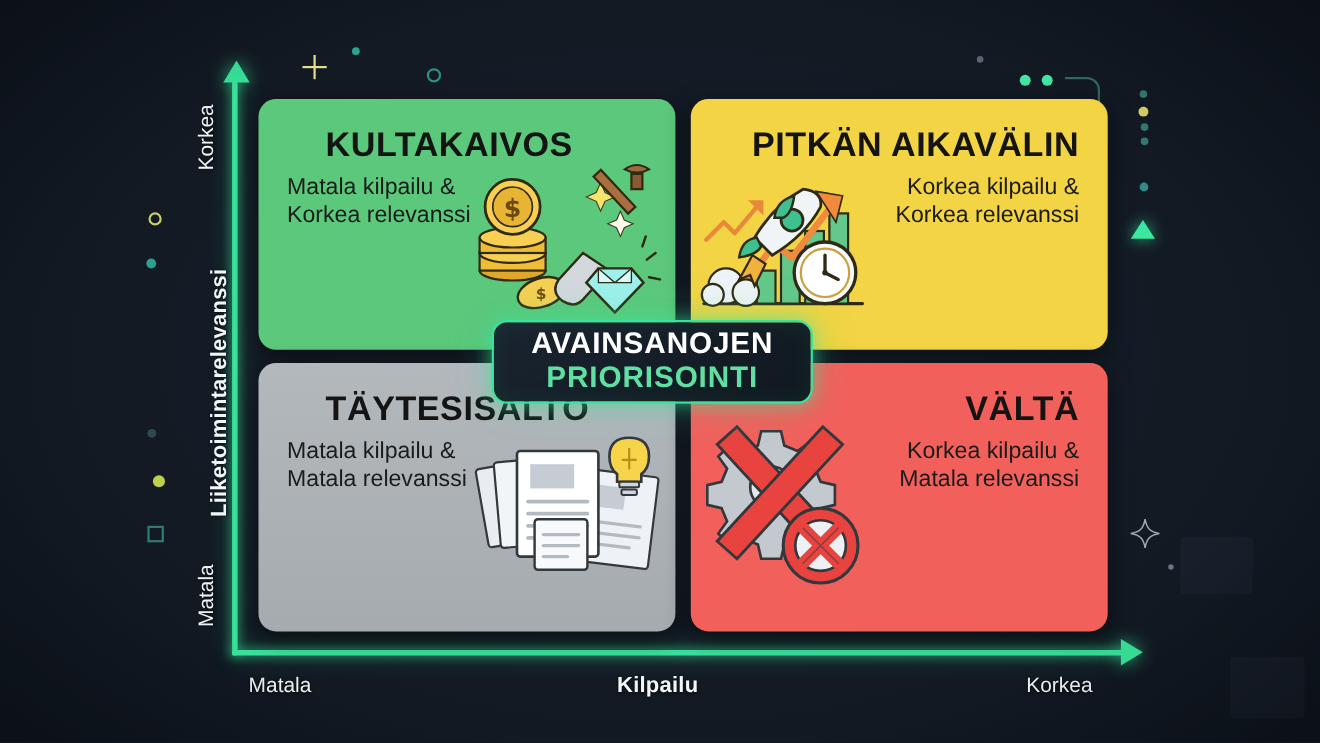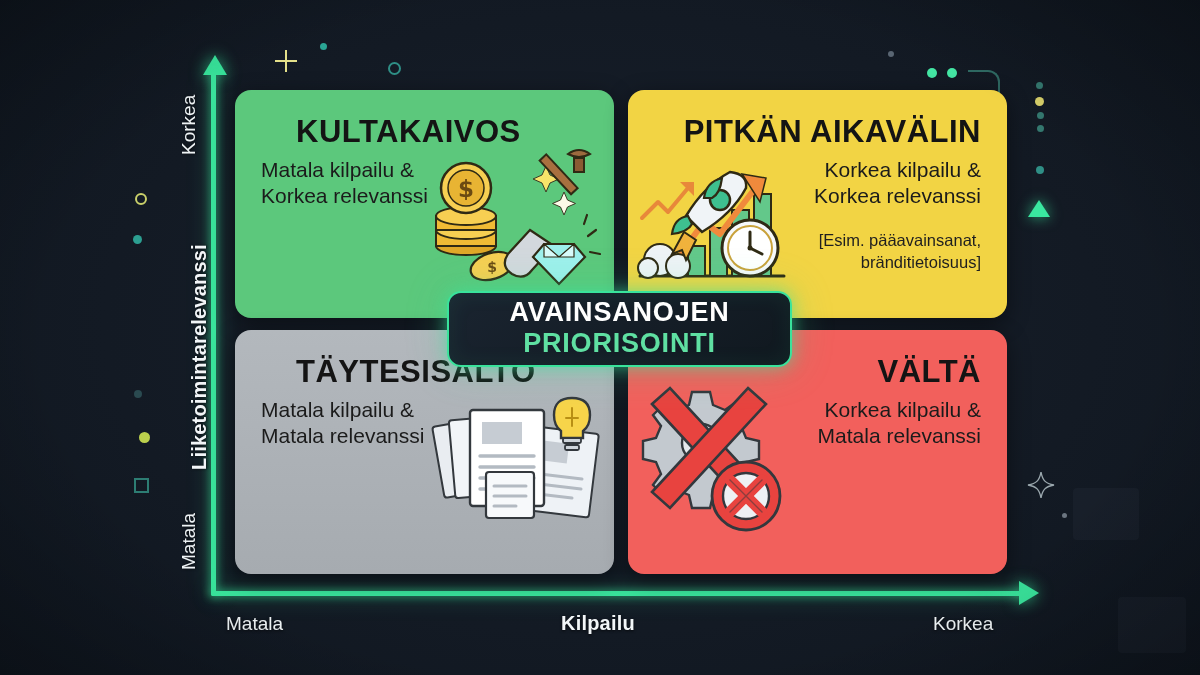--- a/index.html
+++ b/index.html
@@ -104,21 +104,21 @@
   }
   .align-right { text-align: right; }
   .q-text { position: relative; z-index: 3; max-width: 230px; }
   .q-text.right { margin-left: auto; }
 
   .q-art { position: absolute; z-index: 1; }
 
   
   .badge {
     position: absolute; left: 447px; top: 291px;
-    width: 345px; height: 76px;
+    width: 292px; height: 76px;
     background: linear-gradient(145deg, #1a2430 0%, #10181f 100%);
     border: 2px solid #39e39b; border-radius: 14px;
     display: flex; flex-direction: column; align-items: center; justify-content: center;
     box-shadow: 0 0 16px rgba(57,227,155,.55), 0 0 40px rgba(57,227,155,.28),
                 inset 0 0 22px rgba(57,227,155,.08);
     z-index: 20;
   }
   .badge-l1 {
     font-size: 27px; font-weight: 800; color: #ffffff; letter-spacing: .8px; line-height: 1;
   }
@@ -250,22 +250,20 @@
           <circle cx="116" cy="100" r="22" fill="#ffffff" stroke="#c9a23c" stroke-width="2"></circle>
           <line x1="116" y1="100" x2="116" y2="84" stroke="#2f2a14" stroke-width="3" stroke-linecap="round"></line>
           <line x1="116" y1="100" x2="128" y2="106" stroke="#2f2a14" stroke-width="3" stroke-linecap="round"></line>
           <circle cx="116" cy="100" r="2.5" fill="#2f2a14"></circle>
         </svg>
       </div>
       <div class="q-text right align-right">
         <div class="q-title" style="white-space:nowrap;margin-left:-170px;">PITKÄN AIKAVÄLIN</div>
         <div class="q-sub">Korkea kilpailu &amp;
 Korkea relevanssi</div>
-        <div class="q-ex">[Esim. pääavainsanat,
-bränditietoisuus]</div>
       </div>
     </div>
 
     <div class="quad q-gray">
       <div class="q-art" style="right:4px;top:62px;width:180px;height:150px;">
         <svg width="180" height="150" viewBox="0 0 180 150" aria-hidden="true">
 
           <rect x="8" y="30" width="52" height="72" rx="3" fill="#e9edf1" stroke="#33383d" stroke-width="2" transform="rotate(-10 34 66)"></rect>
           <rect x="22" y="26" width="56" height="78" rx="3" fill="#f2f5f8" stroke="#33383d" stroke-width="2" transform="rotate(-5 50 65)"></rect>
 

